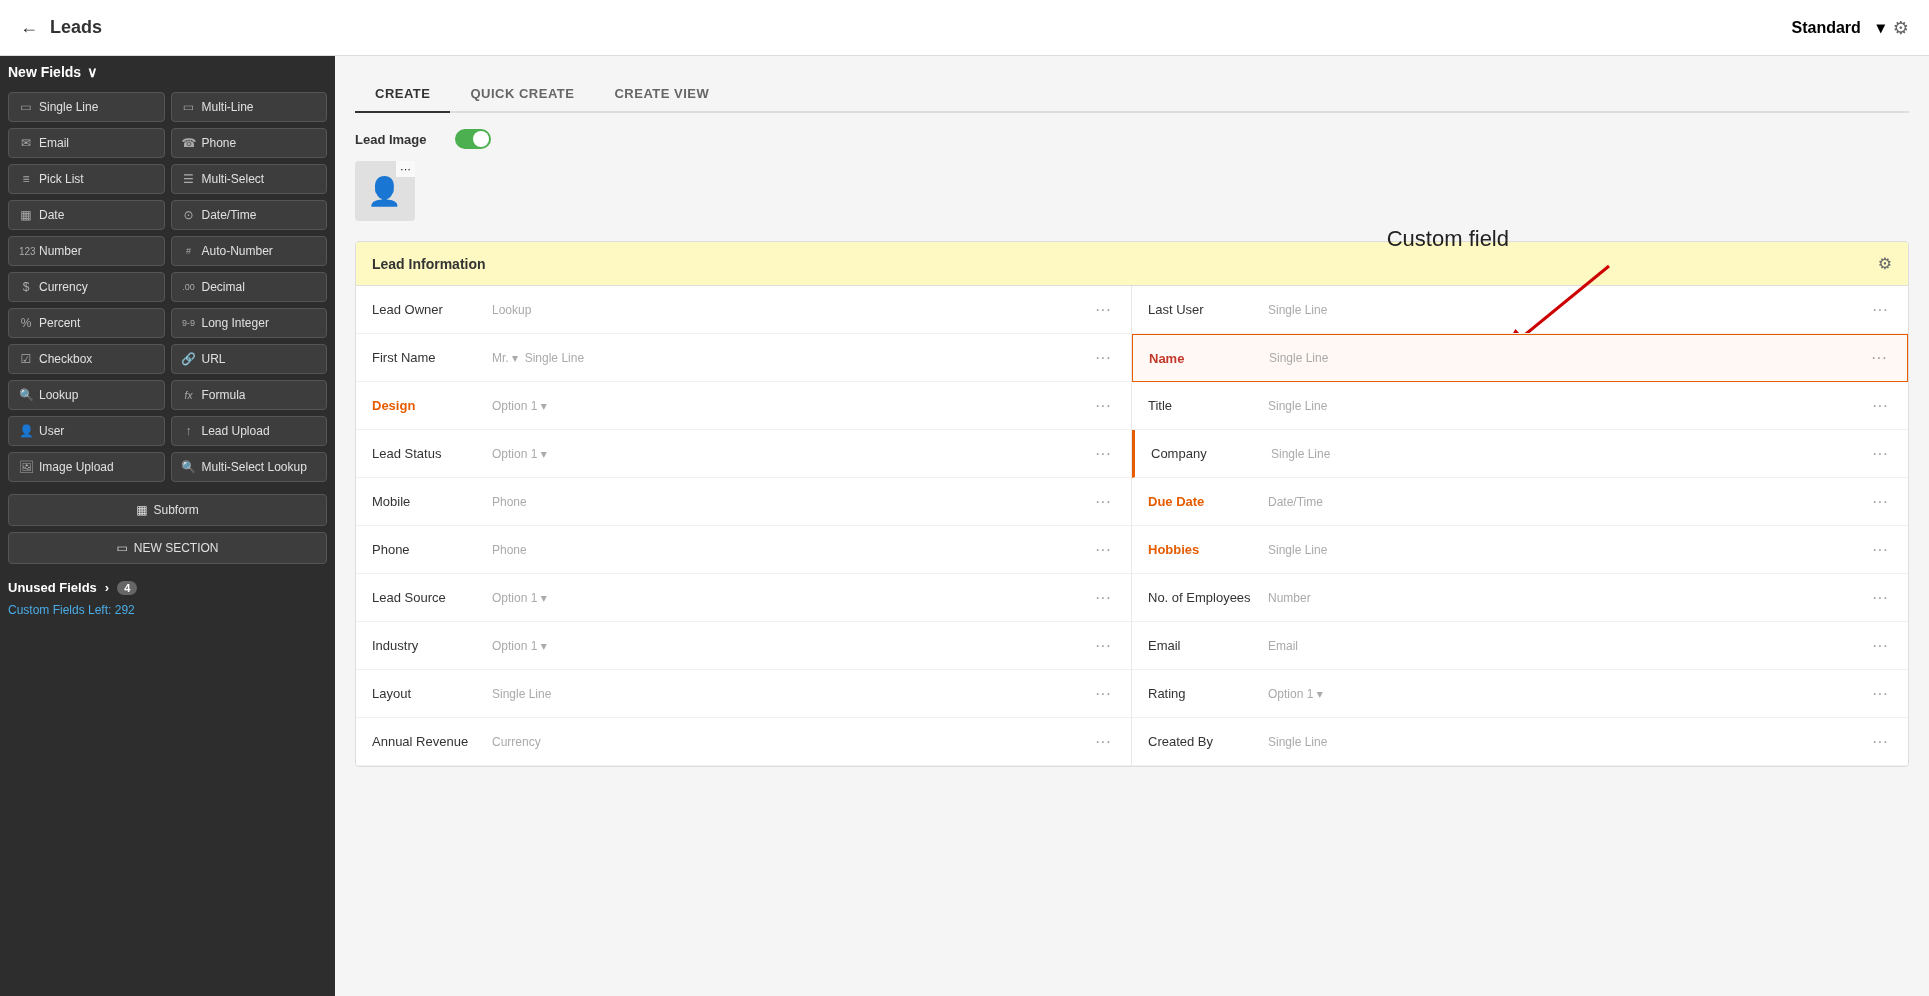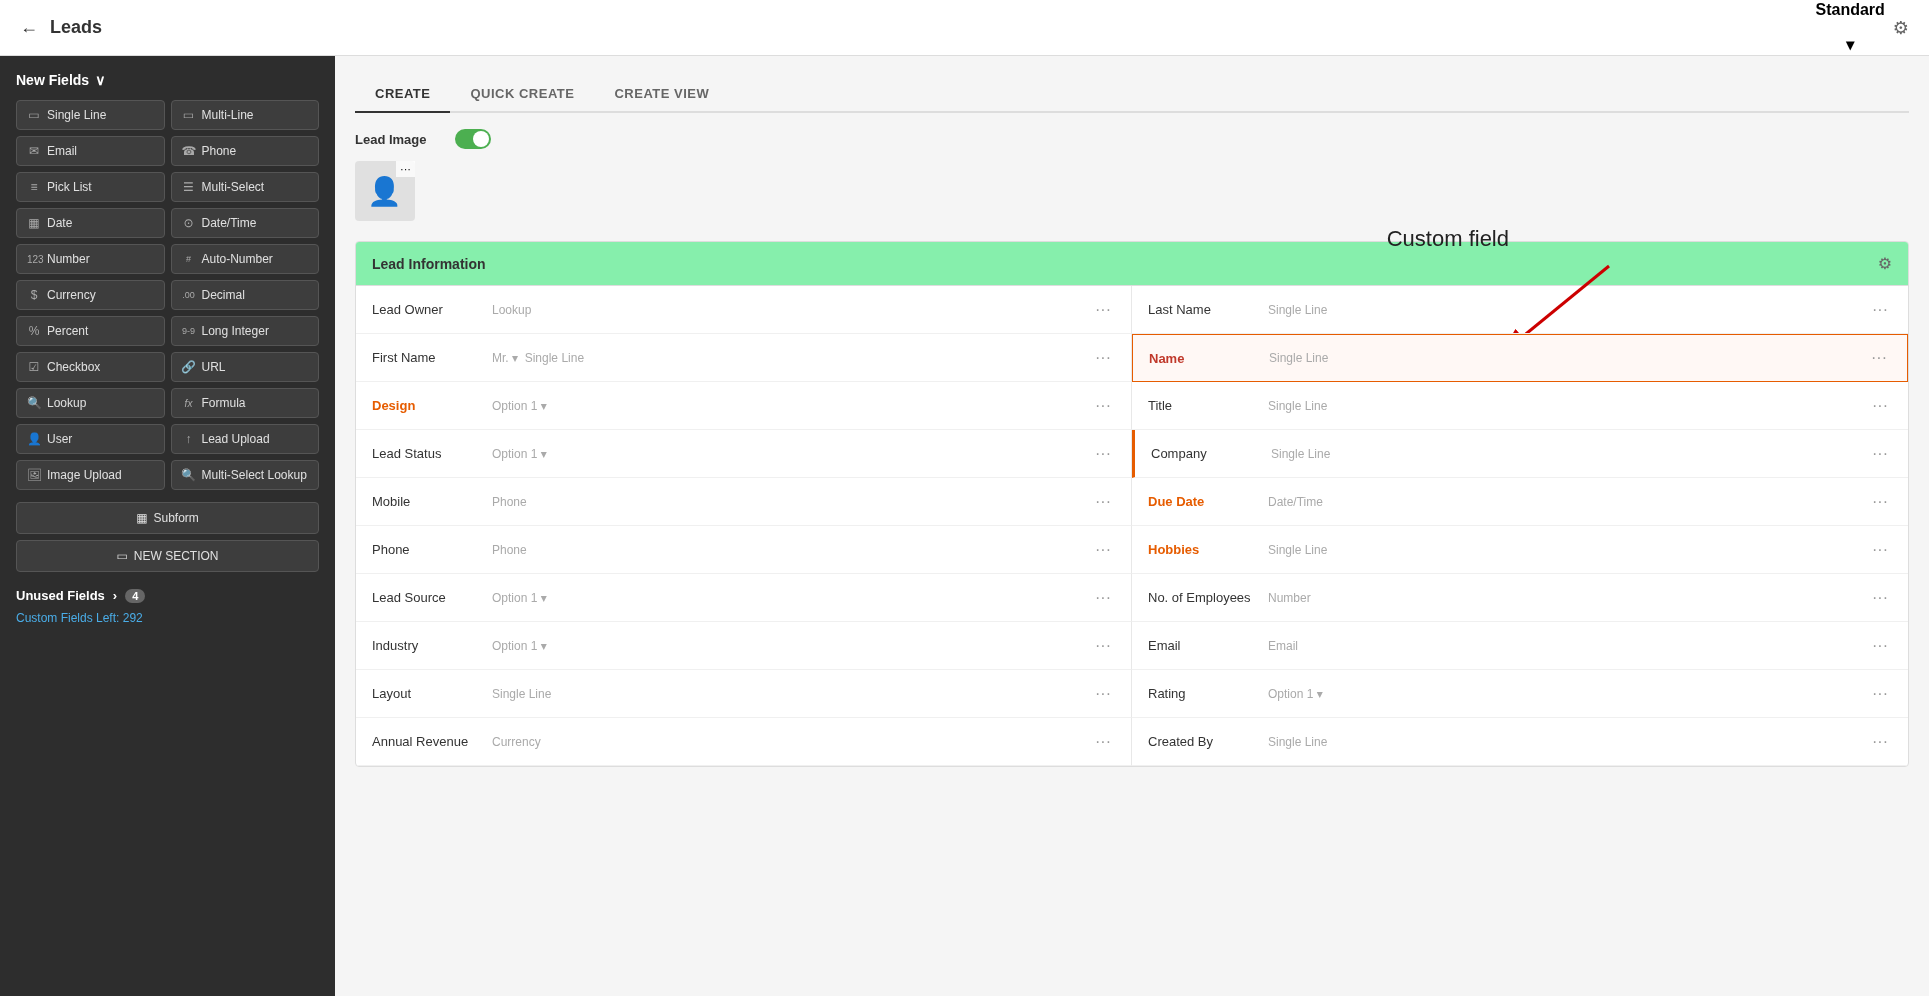--- a/index.html
+++ b/index.html
@@ -8,32 +8,32 @@
     
     .top-header {
       display: flex; align-items: center; justify-content: space-between;
       background: #fff; border-bottom: 1px solid #ddd;
       padding: 0 20px; height: 56px;
     }
     .top-header-left { display: flex; align-items: center; gap: 12px; }
     .back-arrow { font-size: 18px; cursor: pointer; color: #333; }
     .app-title { font-size: 18px; font-weight: 600; color: #333; }
     .header-center { display: flex; align-items: center; gap: 8px; }
-    .standard-dropdown { display: flex; align-items: center; gap: 16px; font-size: 16px; font-weight: 600; cursor: pointer; flex-direction: column; }
+    .standard-dropdown { display: flex; align-items: center; gap: 16px; font-size: 16px; font-weight: 600; cursor: pointer; }
     .gear-icon-header { font-size: 18px; color: #666; cursor: pointer; }
     .header-actions { display: flex; gap: 8px; align-items: center; }
     .btn-cancel { padding: 8px 20px; border: 1px solid #ccc; background: #fff; border-radius: 4px; cursor: pointer; font-size: 13px; color: #333; }
     .btn-save-close { padding: 8px 20px; border: 1px solid #ccc; background: #fff; border-radius: 4px; cursor: pointer; font-size: 13px; color: #333; }
     .btn-save { padding: 8px 24px; border: none; background: #1a73e8; border-radius: 4px; cursor: pointer; font-size: 13px; color: #fff; font-weight: 600; }
 
     
     .main-layout { display: flex; height: calc(996px - 56px); }
 
     
-    .sidebar { width: 335px; background: #2d2d2d; color: #fff; padding: 16px; overflow-y: auto; flex-shrink: 0; }
+    .sidebar { width: 335px; background: #2d2d2d; color: #fff; padding: 8px; overflow-y: auto; flex-shrink: 0; }
     .new-fields-header { display: flex; align-items: center; gap: 6px; font-size: 14px; font-weight: 600; color: #fff; margin-bottom: 12px; cursor: pointer; }
     .fields-grid { display: grid; grid-template-columns: 1fr 1fr; gap: 6px; margin-bottom: 12px; }
     .field-item { display: flex; align-items: center; gap: 6px; background: #3d3d3d; border: 1px solid #555; border-radius: 4px; padding: 7px 10px; cursor: pointer; color: #e0e0e0; font-size: 12px; }
     .field-icon { font-size: 12px; color: #aaa; width: 14px; text-align: center; }
     .subform-btn { display: flex; align-items: center; justify-content: center; gap: 6px; background: #3d3d3d; border: 1px solid #555; border-radius: 4px; padding: 8px; cursor: pointer; color: #e0e0e0; font-size: 12px; width: 100%; margin-bottom: 6px; }
     .new-section-btn { display: flex; align-items: center; justify-content: center; gap: 6px; background: #3d3d3d; border: 1px solid #555; border-radius: 4px; padding: 8px; cursor: pointer; color: #e0e0e0; font-size: 12px; width: 100%; margin-bottom: 16px; }
     .unused-fields-header { display: flex; align-items: center; gap: 8px; font-size: 13px; font-weight: 600; color: #fff; margin-bottom: 8px; cursor: pointer; }
     .badge { background: #666; color: #fff; border-radius: 10px; padding: 1px 7px; font-size: 11px; }
     .custom-fields-left { color: #4aade8; font-size: 12px; margin-top: 8px; }
 
@@ -56,21 +56,21 @@
     .avatar-box { width: 60px; height: 60px; background: #e0e0e0; border-radius: 4px; display: flex; align-items: center; justify-content: center; position: relative; }
     .avatar-icon { font-size: 28px; color: #999; }
     .avatar-menu-btn { position: absolute; top: 0; right: 0; background: rgba(255,255,255,0.8); border: none; cursor: pointer; font-size: 11px; padding: 2px 4px; }
 
     
     .annotation { position: absolute; top: 170px; right: 420px; font-size: 22px; font-weight: 500; color: #222; pointer-events: none; }
     .annotation-arrow { position: absolute; top: 200px; right: 380px; pointer-events: none; }
 
     
     .section { background: #fff; border: 1px solid #ddd; border-radius: 4px; margin-bottom: 16px; overflow: hidden; }
-    .section-header { display: flex; align-items: center; justify-content: space-between; padding: 12px 16px; border-bottom: 1px solid #ddd; background: #86efac; }
+    .section-header { display: flex; align-items: center; justify-content: space-between; padding: 12px 16px; border-bottom: 1px solid #ddd; background: #fef9c3; }
     .section-title { font-size: 14px; font-weight: 600; color: #333; }
     .section-gear { color: #666; cursor: pointer; font-size: 16px; }
 
     
     .fields-table { display: grid; grid-template-columns: 1fr 1fr; }
     .field-row { display: flex; align-items: center; padding: 12px 16px; border-bottom: 1px solid #f0f0f0; min-height: 48px; position: relative; }
     .field-row:nth-child(odd) { border-right: 1px solid #e8e8e8; }
     .field-row.company-highlight { border-left: 3px solid #e65c00; }
     .field-row.name-highlight { background: #fff8f5; border: 1px solid #e65c00; }
     .field-label { min-width: 120px; font-size: 13px; color: #333; font-weight: 500; }
@@ -251,21 +251,21 @@
         <span class="section-gear">⚙</span>
       </div>
       <div class="fields-table">
 
         <div class="field-row">
           <span class="field-label">Lead Owner</span>
           <span class="field-type">Lookup</span>
           <span class="field-dots">···</span>
         </div>
         <div class="field-row">
-          <span class="field-label">Last Name</span>
+          <span class="field-label">Last User</span>
           <span class="field-type">Single Line</span>
           <span class="field-dots">···</span>
         </div>
 
         <div class="field-row">
           <span class="field-label">First Name</span>
           <span class="field-type">Mr. ▾ &nbsp;Single Line</span>
           <span class="field-dots">···</span>
         </div>
         <div class="field-row name-highlight">

